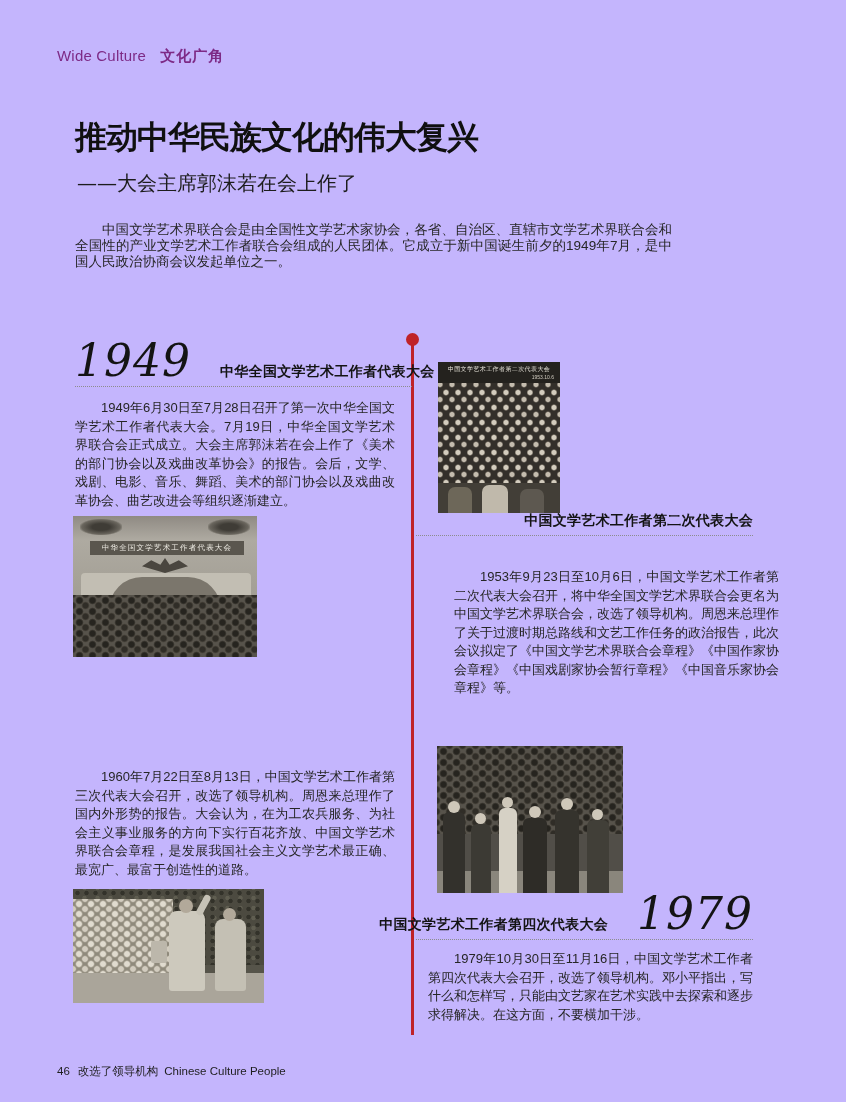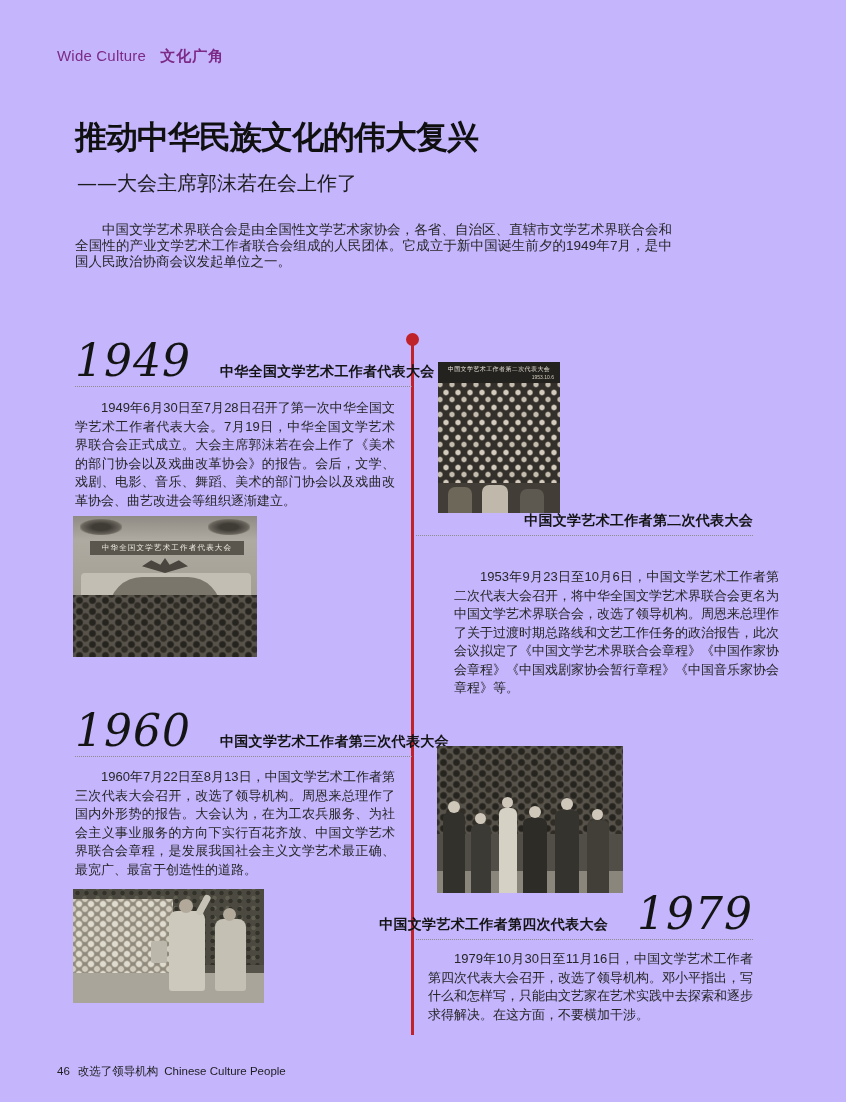--- a/index.html
+++ b/index.html
@@ -176,24 +176,20 @@
       <div class="sitter s1"></div>
       <div class="sitter s2"></div>
       <div class="sitter s3"></div>
     </div>
   </div>
   <div class="event-header right eh-1953">
     <span class="event-title">中国文学艺术工作者第二次代表大会</span>
   </div>
   <p class="body-text bt-1953">1953年9月23日至10月6日，中国文学艺术工作者第二次代表大会召开，将中华全国文学艺术界联合会更名为中国文学艺术界联合会，改选了领导机构。周恩来总理作了关于过渡时期总路线和文艺工作任务的政治报告，此次会议拟定了《中国文学艺术界联合会章程》《中国作家协会章程》《中国戏剧家协会暂行章程》《中国音乐家协会章程》等。</p>
 
-  <div class="event-header eh-1960">
-    <span class="year">1960</span>
-    <span class="event-title">中国文学艺术工作者第三次代表大会</span>
-  </div>
   <p class="body-text bt-1960">1960年7月22日至8月13日，中国文学艺术工作者第三次代表大会召开，改选了领导机构。周恩来总理作了国内外形势的报告。大会认为，在为工农兵服务、为社会主义事业服务的方向下实行百花齐放、中国文学艺术界联合会章程，是发展我国社会主义文学艺术最正确、最宽广、最富于创造性的道路。</p>
   <div class="photo" id="photo-1960">
     <div class="foliage tex-foliage"></div>
     <div class="crowd-left tex-crowd-light"></div>
     <div class="ground tex-speckle"></div>
     <div class="chair"></div>
     <div class="leader leader-a"></div>
     <div class="head head-a"></div>
     <div class="arm"></div>
     <div class="leader leader-b"></div>

